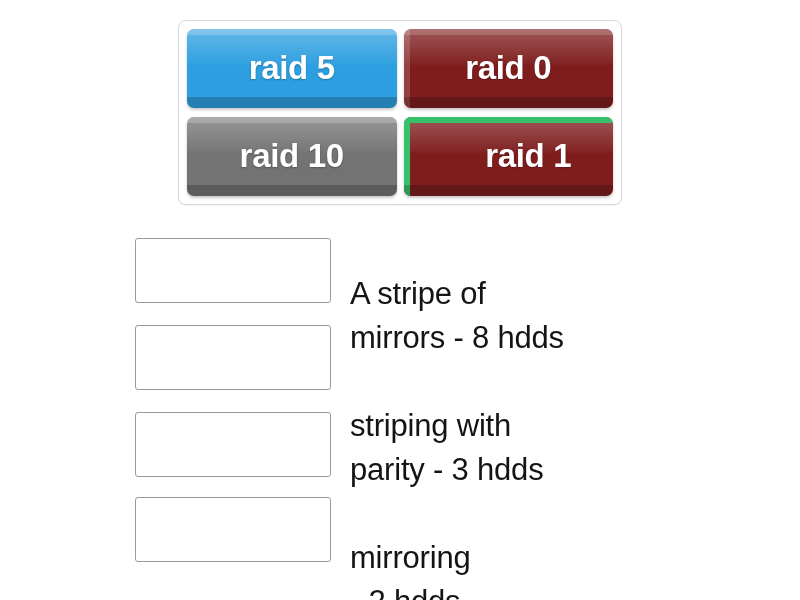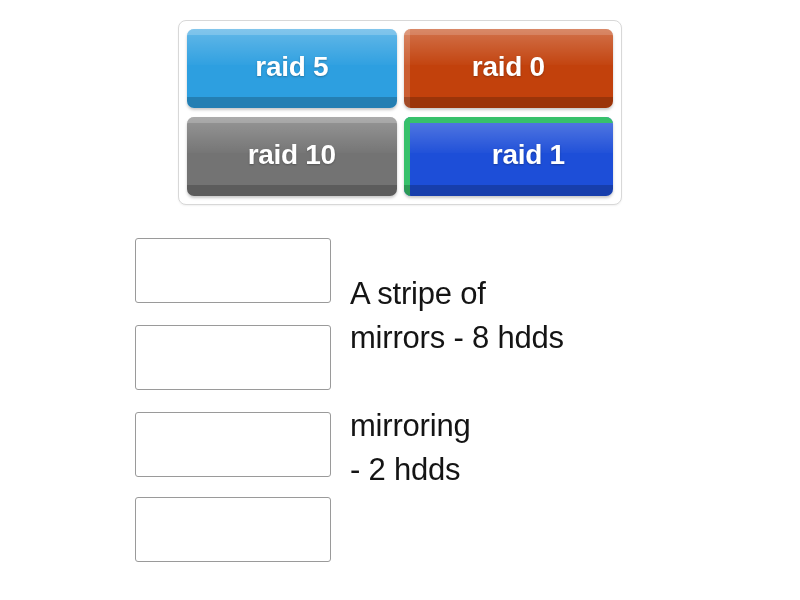--- a/index.html
+++ b/index.html
@@ -45,21 +45,21 @@
     align-items: center;
     justify-content: center;
     cursor: grab;
     overflow: hidden;
     box-shadow: 0 2px 3px rgba(0,0,0,0.22);
   }
   .tile-label {
     position: relative;
     z-index: 3;
     color: #ffffff;
-    font-size: 28px;
+    font-size: 33px;
     font-weight: bold;
     letter-spacing: -0.3px;
     text-shadow: 0 1px 2px rgba(0,0,0,0.28);
     line-height: 1;
     margin-bottom: 3px;
   }
   
   .tile::before {
     content: "";
     position: absolute;
@@ -75,23 +75,23 @@
     position: absolute;
     left: 0; right: 0; bottom: 0;
     height: 11px;
     background: rgba(0,0,0,0.20);
     border-radius: 0 0 7px 7px;
     z-index: 2;
     pointer-events: none;
   }
 
   .tile-blue   { background: #2d9fe0; }
-  .tile-red    { background: #c2410c; }
+  .tile-red    { background: #7f1d1d; }
   .tile-orange { background: #737373; }
-  .tile-green  { background: #1d4ed8; padding-left: 40px; }
+  .tile-green  { background: #7f1d1d; padding-left: 40px; }
 
   
   .hl-top {
     position: absolute;
     left: 0; right: 0; top: 0;
     height: 6px;
     z-index: 2;
     pointer-events: none;
   }
   .hl-left {
@@ -173,17 +173,19 @@
 <div id="answers">
   <div class="drop-box" style="top:0px;"></div>
   <div class="drop-box" style="top:87px;"></div>
   <div class="drop-box" style="top:174px;"></div>
   <div class="drop-box" style="top:259px;"></div>
 </div>
 
 <div id="answer-text-column">
   <span class="answer-text">A stripe of
 mirrors - 8 hdds</span>
+  <span class="answer-text">striping with
+parity - 3 hdds</span>
   <span class="answer-text">mirroring
 - 2 hdds</span>
   
   
 </div>
 
 </body></html>

